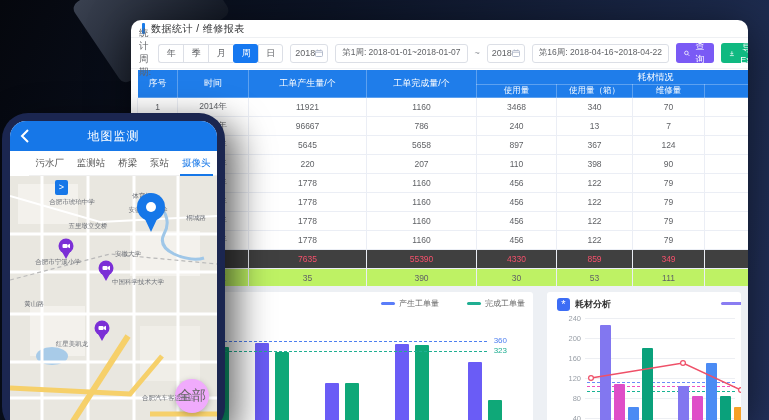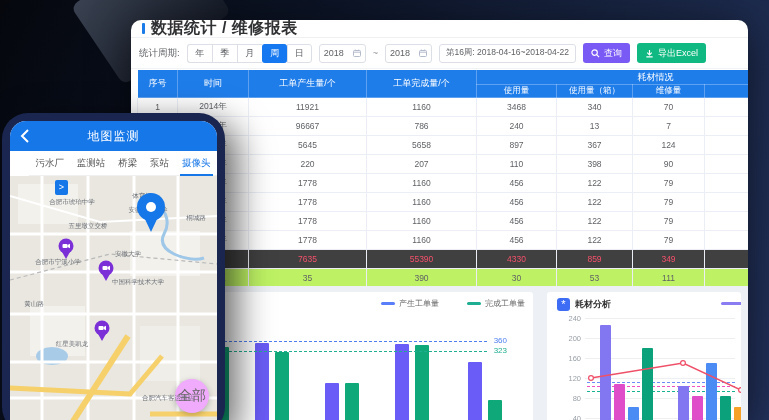--- a/index.html
+++ b/index.html
@@ -10,21 +10,21 @@
 
   
   .decor-wedge { position:absolute; left:86px; top:-38px; width:130px; height:95px;
     background:linear-gradient(160deg,#3a4150,#141a26); transform:rotate(-34deg); border-radius:8px; }
 
   
   .card { position:absolute; left:131px; top:20px; width:617px; height:400px;
     background:#fff; border-radius:10px 10px 0 0; box-shadow:0 8px 40px rgba(0,0,0,.55); overflow:hidden; }
   .crumb-bar { height:18px; display:flex; align-items:center; padding-left:11px; border-bottom:1px solid #eef0f3; }
   .crumb-accent { width:3px; height:11px; background:#1b7ce8; border-radius:1px; margin-right:6px; }
-  .crumb-text { font-size:16px; color:#303133; font-weight:bold; letter-spacing:.5px; }
+  .crumb-text { font-size:10px; color:#303133; font-weight:normal; letter-spacing:.5px; }
 
   .filter-bar { height:31px; display:flex; align-items:center; padding-left:8px; gap:7px; border-bottom:1px solid #f2f3f5; }
   .filter-label { font-size:9.5px; color:#606266; }
   .seg { display:flex; }
   .seg button { width:25px; height:19px; font-size:9px; color:#606266; background:#fff;
     border:1px solid #dcdfe6; border-right:none; cursor:pointer; }
   .seg button:first-child { border-radius:3px 0 0 3px; }
   .seg button:last-child { border-right:1px solid #dcdfe6; border-radius:0 3px 3px 0; }
   .seg button.active { background:#1678f0; border-color:#1678f0; color:#fff; border-radius:3px; }
   .mini-select { height:19px; width:47px; border:1px solid #dcdfe6; border-radius:3px; background:#fff;
@@ -114,20 +114,23 @@
         <button>日</button>
       </div>
     <div class="mini-select">
       <span>2018</span>
       <svg width="8" height="8" viewBox="0 0 8 8">
           <rect x="0.5" y="1.5" width="7" height="6" rx="1" fill="none" stroke="#b4bccc"></rect>
           <line x1="0.5" y1="3.2" x2="7.5" y2="3.2" stroke="#b4bccc"></line>
           <line x1="2.3" y1="0.5" x2="2.3" y2="2" stroke="#b4bccc"></line>
           <line x1="5.7" y1="0.5" x2="5.7" y2="2" stroke="#b4bccc"></line>
         </svg>
+    </div>
+    <div class="range-input">
+      <span>第1周: 2018-01-01~2018-01-07</span>
     </div>
     <span class="tilde">~</span>
     <div class="mini-select">
       <span>2018</span>
       <svg width="8" height="8" viewBox="0 0 8 8">
           <rect x="0.5" y="1.5" width="7" height="6" rx="1" fill="none" stroke="#b4bccc"></rect>
           <line x1="0.5" y1="3.2" x2="7.5" y2="3.2" stroke="#b4bccc"></line>
           <line x1="2.3" y1="0.5" x2="2.3" y2="2" stroke="#b4bccc"></line>
           <line x1="5.7" y1="0.5" x2="5.7" y2="2" stroke="#b4bccc"></line>
         </svg>

